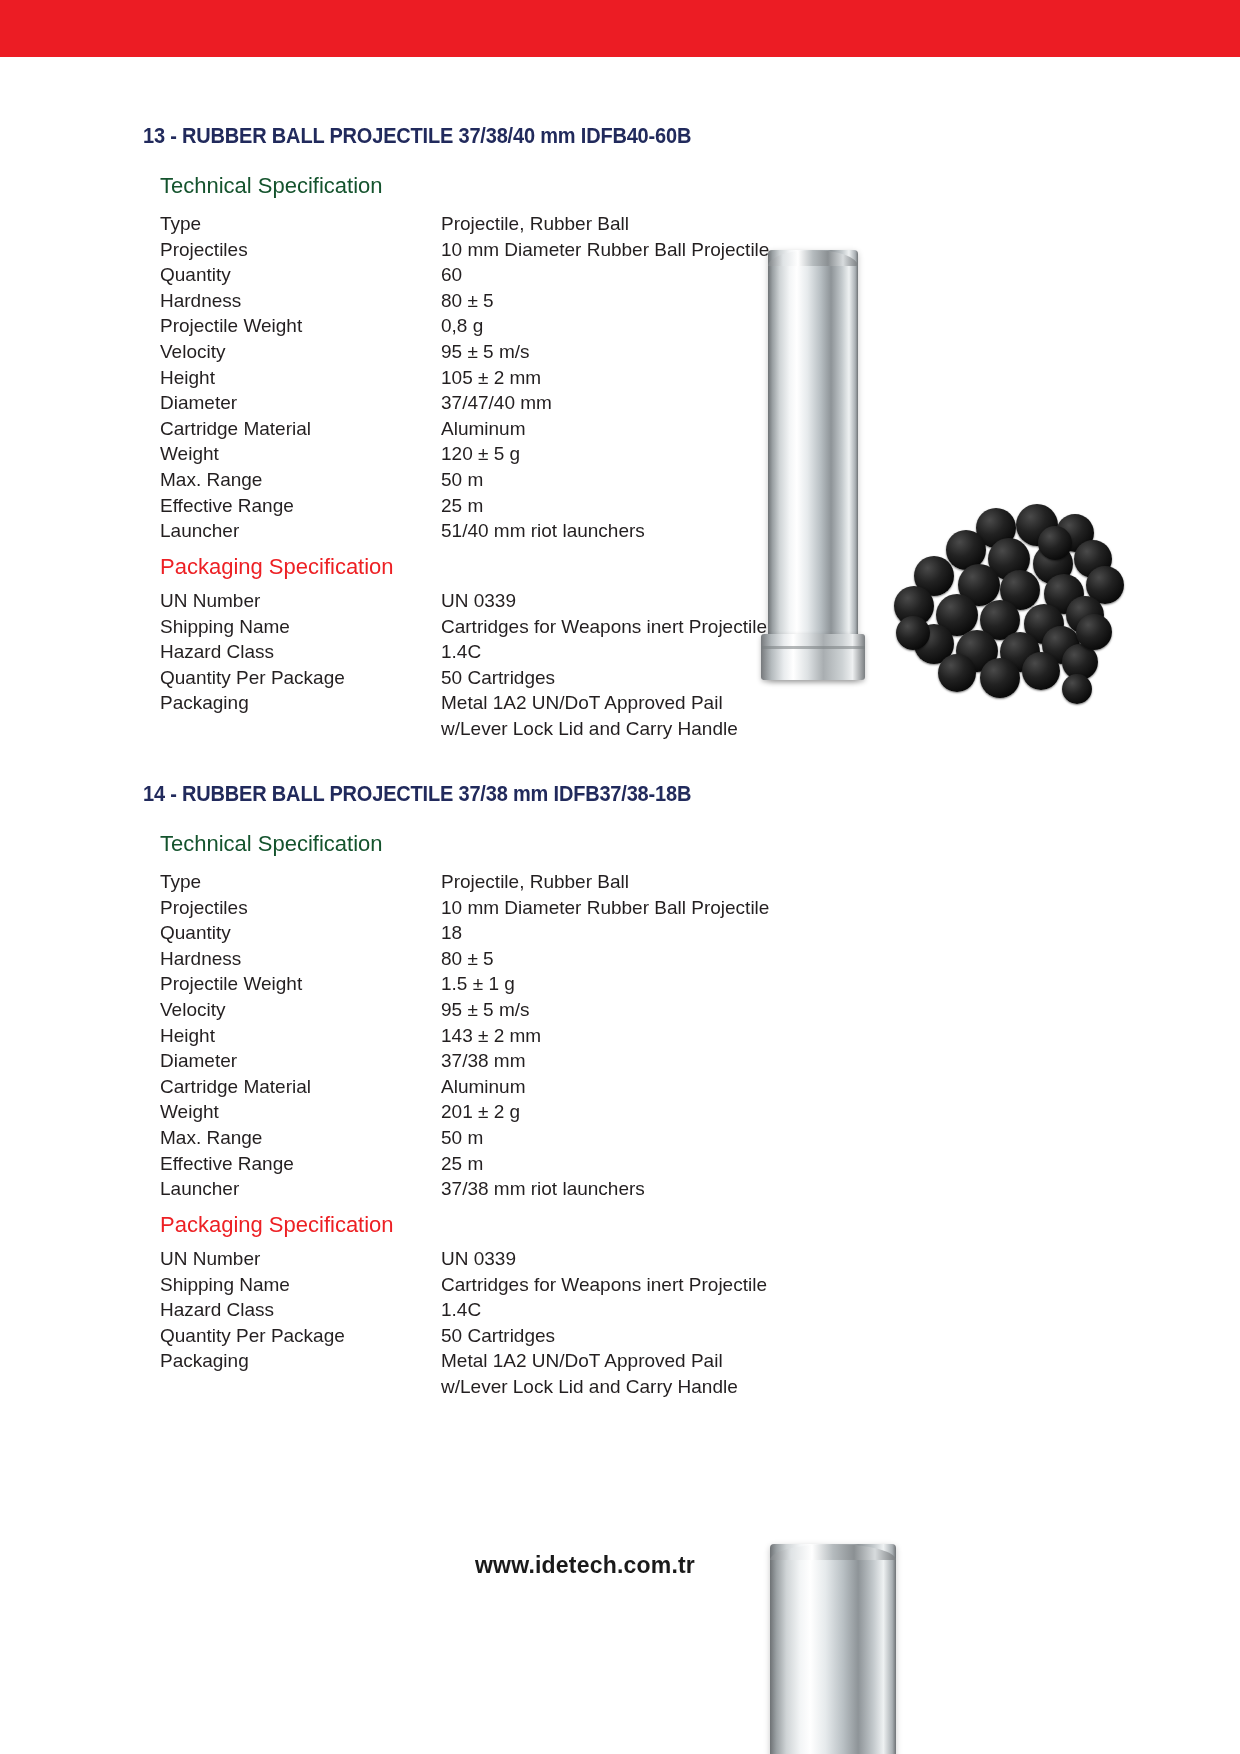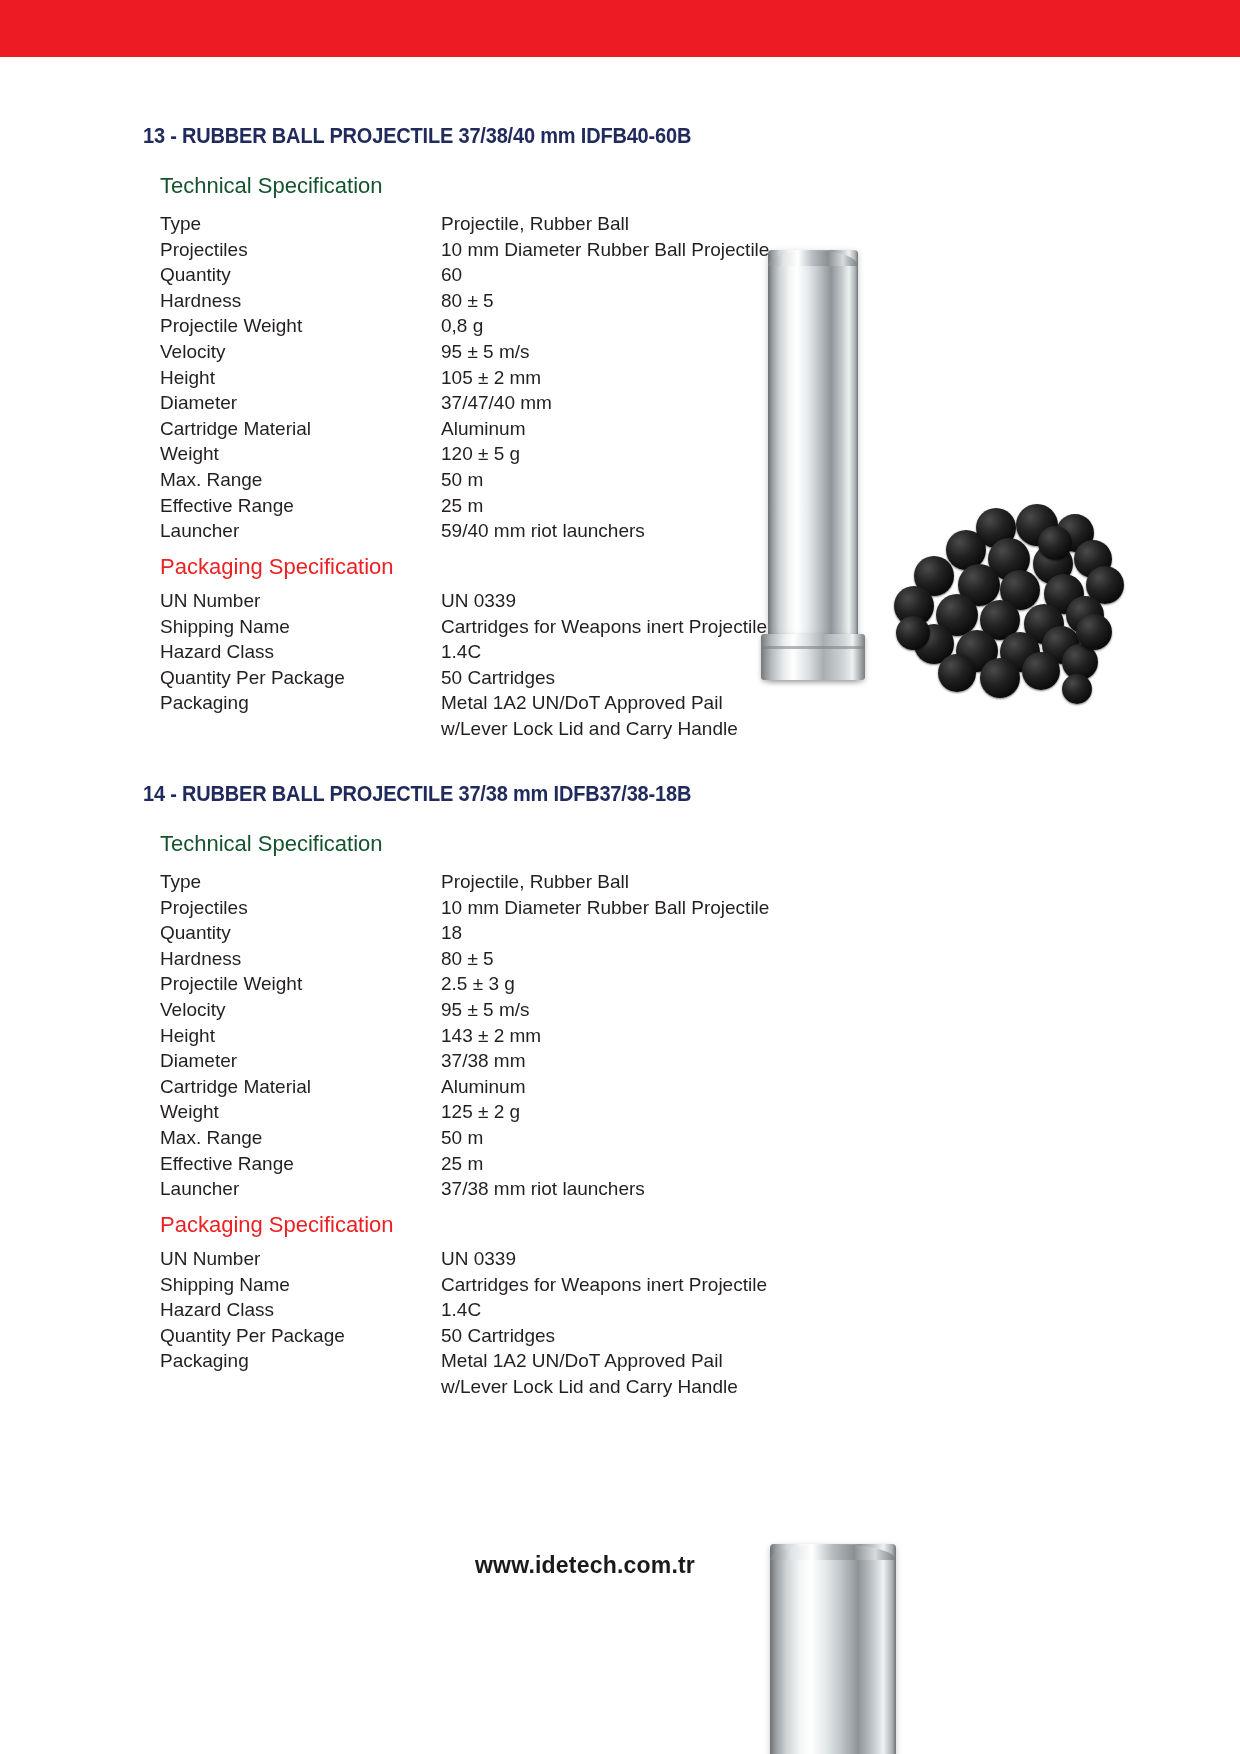--- a/index.html
+++ b/index.html
@@ -214,21 +214,21 @@
         <div class="spec-row">
           <div class="spec-label">Max. Range</div>
           <div class="spec-value">50 m</div>
         </div>
         <div class="spec-row">
           <div class="spec-label">Effective Range</div>
           <div class="spec-value">25 m</div>
         </div>
         <div class="spec-row">
           <div class="spec-label">Launcher</div>
-          <div class="spec-value">59/40 mm riot launchers</div>
+          <div class="spec-value">51/40 mm riot launchers</div>
         </div>
       </div>
 
     <div class="section-heading packaging" style="top:430px;">Packaging Specification</div>
 
     <div class="spec-table" id="pack-table-13" style="top:464px;">
         <div class="spec-row">
           <div class="spec-label">UN Number</div>
           <div class="spec-value">UN 0339</div>
         </div>
@@ -307,41 +307,41 @@
         <div class="spec-row">
           <div class="spec-label">Quantity</div>
           <div class="spec-value">18</div>
         </div>
         <div class="spec-row">
           <div class="spec-label">Hardness</div>
           <div class="spec-value">80 ± 5</div>
         </div>
         <div class="spec-row">
           <div class="spec-label">Projectile Weight</div>
-          <div class="spec-value">2.5 ± 3 g</div>
+          <div class="spec-value">1.5 ± 1 g</div>
         </div>
         <div class="spec-row">
           <div class="spec-label">Velocity</div>
           <div class="spec-value">95 ± 5 m/s</div>
         </div>
         <div class="spec-row">
           <div class="spec-label">Height</div>
           <div class="spec-value">143 ± 2 mm</div>
         </div>
         <div class="spec-row">
           <div class="spec-label">Diameter</div>
           <div class="spec-value">37/38 mm</div>
         </div>
         <div class="spec-row">
           <div class="spec-label">Cartridge Material</div>
           <div class="spec-value">Aluminum</div>
         </div>
         <div class="spec-row">
           <div class="spec-label">Weight</div>
-          <div class="spec-value">125 ± 2 g</div>
+          <div class="spec-value">201 ± 2 g</div>
         </div>
         <div class="spec-row">
           <div class="spec-label">Max. Range</div>
           <div class="spec-value">50 m</div>
         </div>
         <div class="spec-row">
           <div class="spec-label">Effective Range</div>
           <div class="spec-value">25 m</div>
         </div>
         <div class="spec-row">

